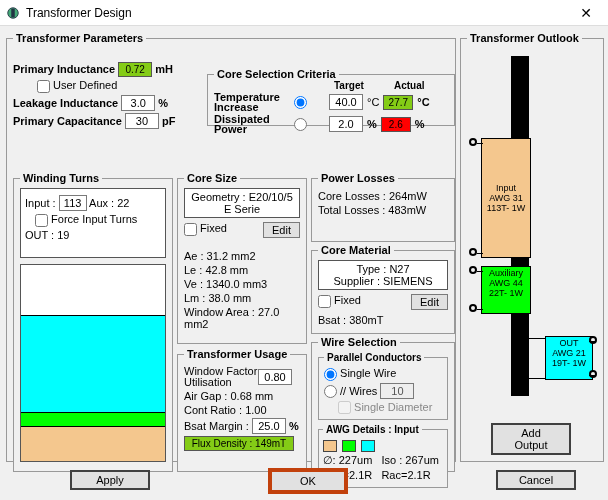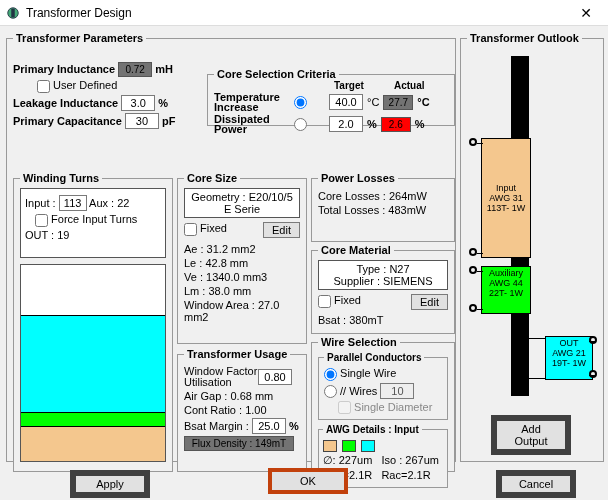--- a/index.html
+++ b/index.html
@@ -8,24 +8,24 @@
 .titlebar .icon { width: 14px; height: 14px; margin-right: 6px; }
 .titlebar .title { flex: 1; font-size: 12px; }
 .titlebar .close { font-size: 14px; padding: 0 8px; cursor: default; }
 .content { position: relative; padding: 4px 6px; background: #f0f0f0; height: 440px; }
 fieldset { border: 1px solid #999; padding: 4px 6px 6px; position: absolute; background: #f0f0f0; }
 legend { font-size: 11px; font-weight: bold; padding: 0 3px; }
 .lbl { font-size: 11px; }
 .bold { font-weight: bold; }
 input.txt { width: 34px; height: 16px; font-size: 11px; text-align: center; border: 1px solid #7a7a7a; background: #fff; }
 input.chk { vertical-align: middle; }
-.readout { display: inline-block; min-width: 30px; height: 15px; border: 1px solid #555; background: #737373; text-align: center; font-size: 10px; line-height: 14px; }
+.readout { display: inline-block; min-width: 30px; height: 15px; border: 1px solid #555; background: #84cc16; text-align: center; font-size: 10px; line-height: 14px; }
 .readout.red { background: #ff0000; }
 .btn { font-size: 11px; border: 1px solid #7a7a7a; background: #e1e1e1; padding: 1px 8px; cursor: default; }
-.btn2 { font-size: 11px; border: 6px solid #404040; background: #e1e1e1; padding: 2px 12px; text-align:center; cursor: default; width:80px;}
+.btn2 { font-size: 11px; border: 2px solid #404040; background: #e1e1e1; padding: 2px 12px; text-align:center; cursor: default; width:80px;}
 .row { margin: 2px 0; }
 .boxview { border: 1px solid #555; background: #fff; }
 
 
 #fs-params { top: 6px; left: 6px; width: 450px; height: 430px; }
 #fs-core-sel { top: 24px; left: 200px; width: 248px; height: 58px; border:1px solid #999;}
 #fs-winding { top: 128px; left: 6px; width: 160px; height: 300px; }
 #fs-coresize { top: 128px; left: 170px; width: 130px; height: 172px; }
 #fs-usage { top: 304px; left: 170px; width: 130px; height: 124px; }
 #fs-losses { top: 128px; left: 304px; width: 144px; height: 70px; }
@@ -132,21 +132,21 @@
     <legend class="bold">Core Size</legend>
     <div class="boxview" style="text-align:center; padding:2px;">
       <div class="lbl">Geometry : E20/10/5</div>
       <div class="lbl">E Serie</div>
     </div>
     <div class="row" style="margin-top:4px;">
       <input type="checkbox" class="chk" style="">
       <span class="lbl">Fixed</span>
       <button class="btn" style="float:right">Edit</button>
     </div>
-    <div class="row" style="margin-top:7px;"><span class="lbl">Ae : 31.2 mm2</span></div>
+    <div class="row" style="margin-top:14px;"><span class="lbl">Ae : 31.2 mm2</span></div>
     <div class="row"><span class="lbl">Le : 42.8 mm</span></div>
     <div class="row"><span class="lbl">Ve : 1340.0 mm3</span></div>
     <div class="row"><span class="lbl">Lm : 38.0 mm</span></div>
     <div class="row"><span class="lbl">Window Area : 27.0 mm2</span></div>
   </fieldset>
 
   <fieldset id="fs-usage">
     <legend class="bold">Transformer Usage</legend>
     <div class="row" style="display:flex;align-items:center;">
       <span class="lbl" style="width:74px;line-height:11px;">Window Factor Utilisation</span>

